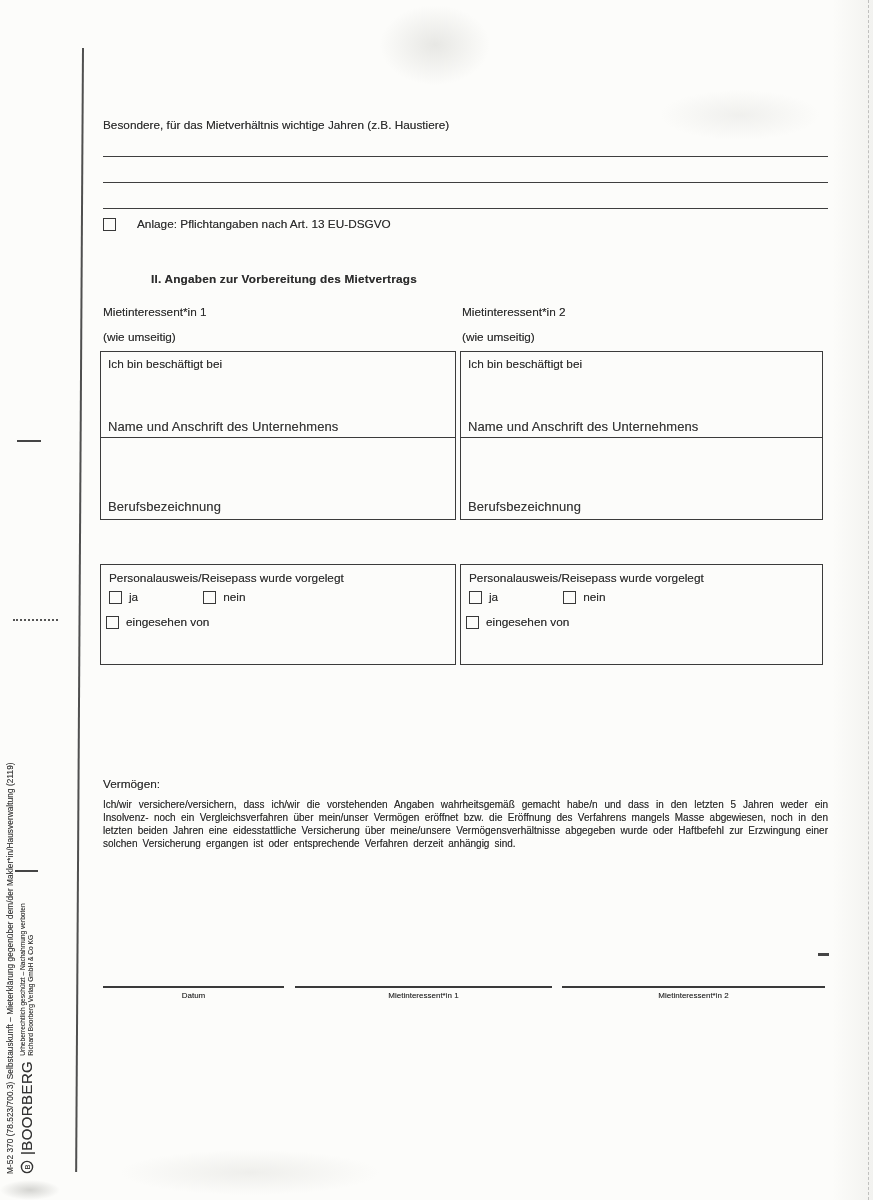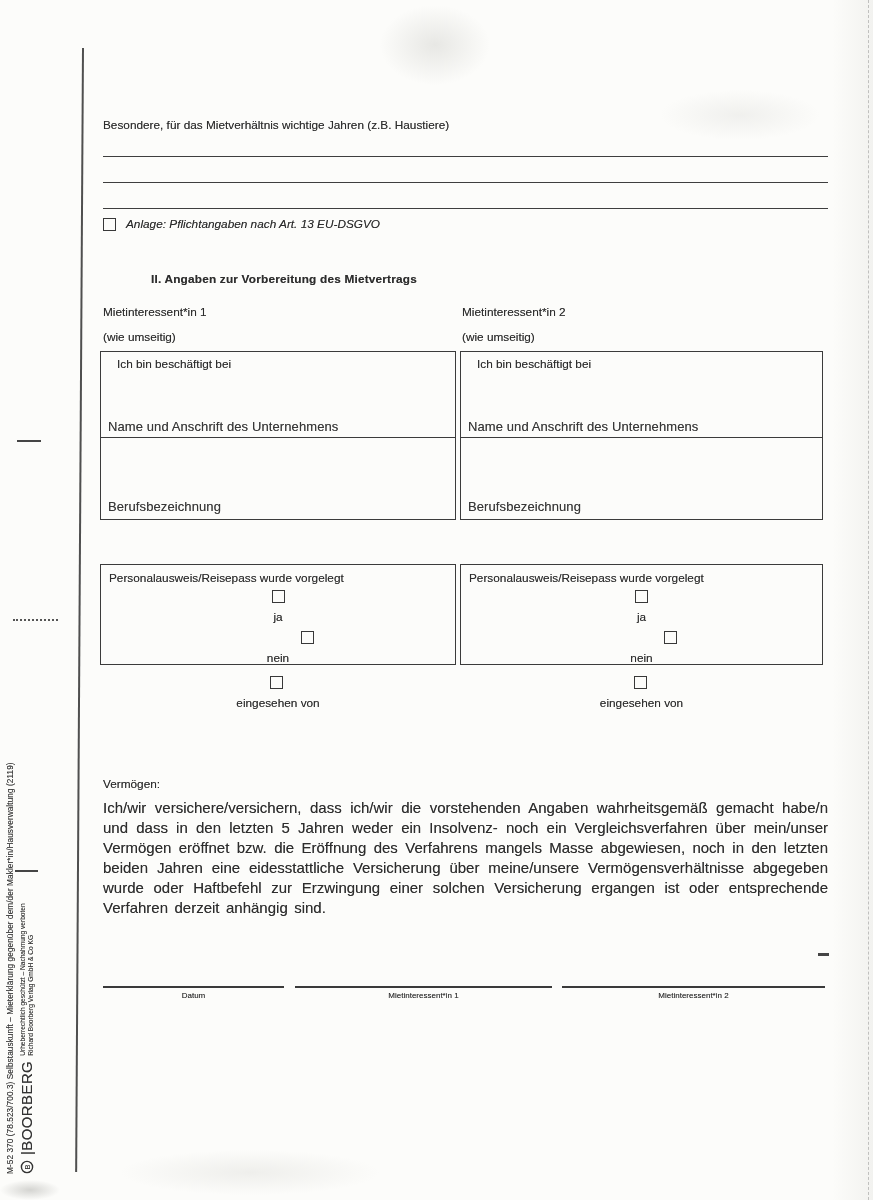--- a/index.html
+++ b/index.html
@@ -26,27 +26,27 @@
   .cb{
     display:inline-block;width:13px;height:13px;
     border:1.7px solid #383838;background:#fcfcfa;
     box-sizing:border-box;flex:none;
   }
   
   .box{
     position:absolute;box-sizing:border-box;
     border:1.7px solid #3b3b3b;background:transparent;
   }
-  .cell-top{position:absolute;left:7px;top:5px;margin-left:9px;}
+  .cell-top{position:absolute;left:7px;top:5px;}
   .cell-cap{position:absolute;left:7px;bottom:3px;}
   .para{
     text-align:justify;text-align-last:left;
-    word-spacing:2.3px;line-height:20px;font-size:15px;
+    word-spacing:2.3px;line-height:13px;font-size:10px;
   }
-  .idrow{display:flex;align-items:center;gap:7px;flex-direction:column;}
+  .idrow{display:flex;align-items:center;gap:7px;}
   
   .sig{position:absolute;display:flex;flex-direction:column;}
   .sigline{border-top:2px solid #3a3a3a;height:0;width:100%;}
   .siglabel{font-size:8px;text-align:center;margin-top:3px;color:#333;}
   
   .edge-line{
     position:absolute;left:82px;top:48px;width:2px;height:1124px;
     background:#3c3c3c;transform:rotate(.35deg);transform-origin:top center;opacity:.9;
   }
   .fold{position:absolute;background:#454545;}
@@ -85,21 +85,21 @@
   <div class="noise" style="left:660px;top:90px;width:160px;height:50px;background:radial-gradient(closest-side,rgba(185,185,180,.18),transparent);"></div>
   <div class="noise" style="left:832px;top:0;width:41px;height:1200px;background:linear-gradient(90deg,transparent,rgba(190,190,184,.16));"></div>
   <div class="noise" style="left:0;top:1180px;width:60px;height:20px;background:radial-gradient(closest-side,rgba(120,120,114,.3),transparent);"></div>
   <div class="noise" style="left:120px;top:1150px;width:260px;height:45px;background:radial-gradient(closest-side,rgba(185,185,178,.2),transparent);"></div>
 
   <div class="abs txt" style="left:103px;top:118px;">Besondere, für das Mietverhältnis wichtige Jahren (z.B. Haustiere)</div>
   <div class="abs wline" style="left:103px;top:156px;width:725px;"></div>
   <div class="abs wline" style="left:103px;top:182px;width:725px;"></div>
   <div class="abs wline" style="left:103px;top:208px;width:725px;"></div>
 
-  <div class="abs" style="left:103px;top:217px;display:flex;align-items:center;gap:10px;font-style:italic;">
+  <div class="abs" style="left:103px;top:217px;display:flex;align-items:center;gap:21px;">
     <span class="cb"></span>
     <span class="txt">Anlage: Pflichtangaben nach Art. 13 EU-DSGVO</span>
   </div>
 
   <div class="abs txt bold" style="left:103px;top:272px;letter-spacing:.2px;">II. Angaben zur Vorbereitung des Mietvertrags</div>
 
   <div class="abs txt" style="left:103px;top:305px;">Mietinteressent*in 1</div>
   <div class="abs txt" style="left:462px;top:305px;">Mietinteressent*in 2</div>
   <div class="abs txt" style="left:103px;top:330px;">(wie umseitig)</div>
   <div class="abs txt" style="left:462px;top:330px;">(wie umseitig)</div>

